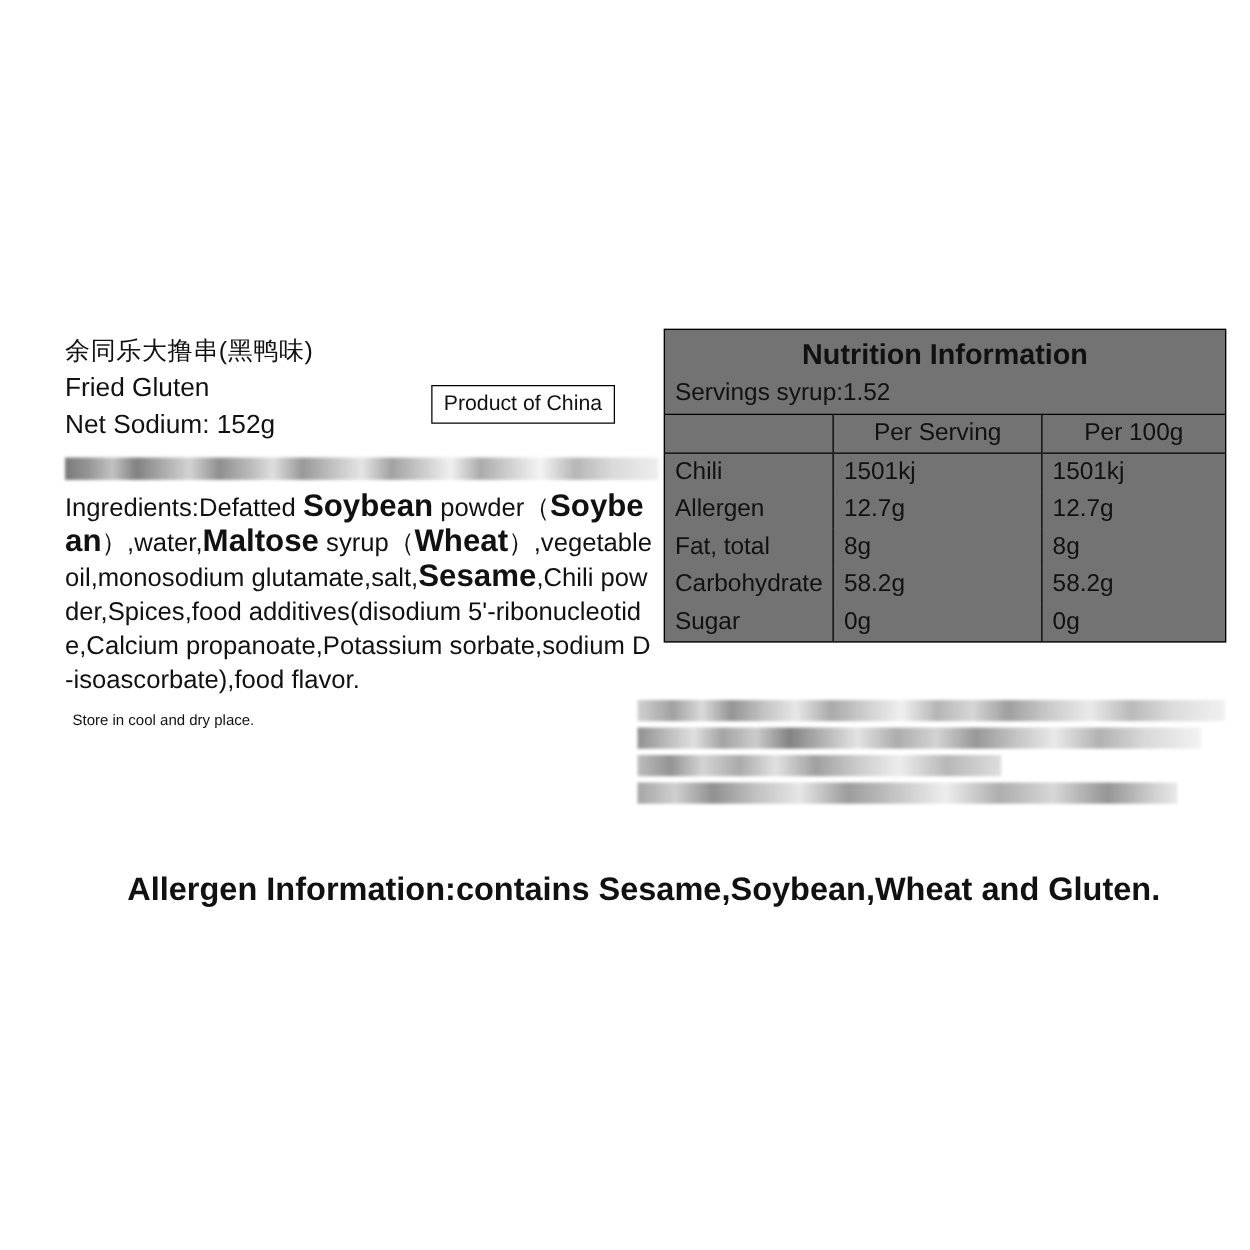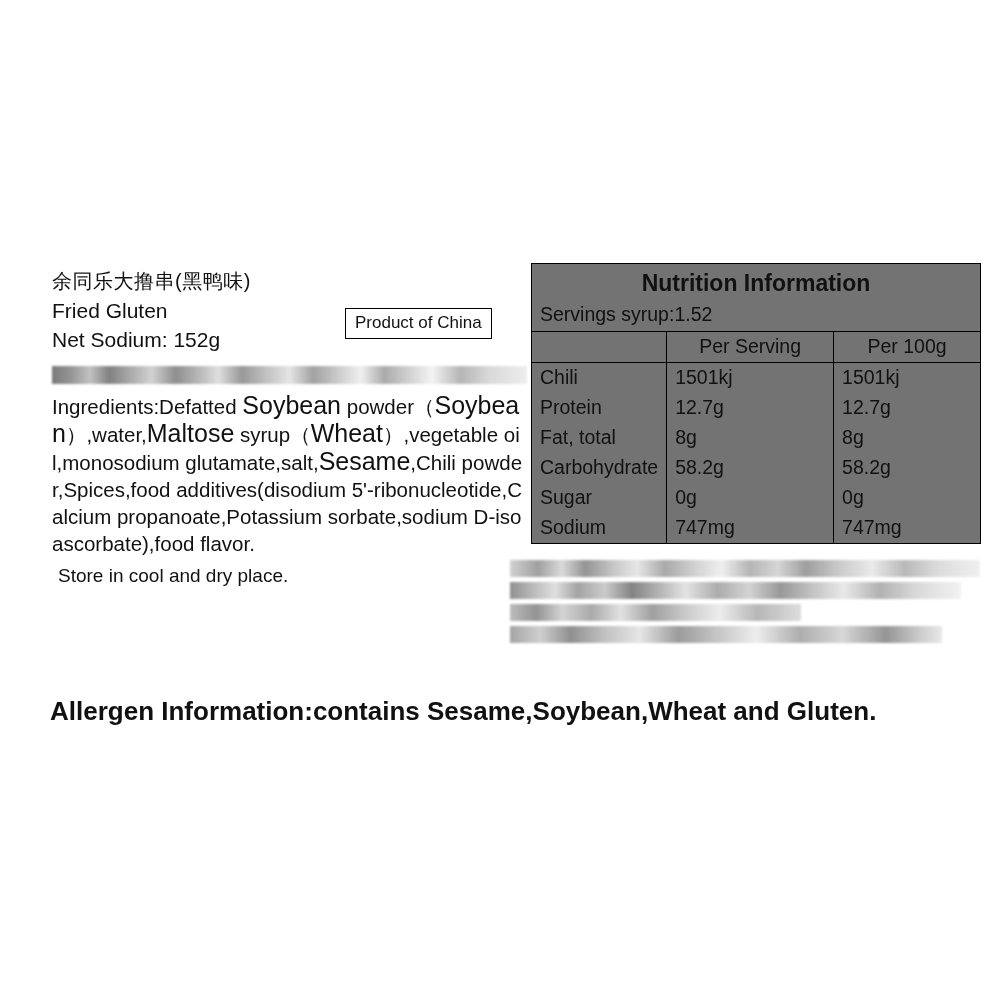--- a/index.html
+++ b/index.html
@@ -63,39 +63,40 @@
     opacity: 0.92;
   }
 
   .ingredients {
     font-size: 20.5px;
     line-height: 27px;
     margin-top: 4px;
     word-break: break-all;
   }
   .allergen-inline {
-    font-weight: normal;
+    font-weight: bold;
     font-size: 25px;
     line-height: 27px;
   }
   .store-line {
-    font-size: 19px;
+    font-size: 12px;
     line-height: 30px;
     margin-top: 4px;
     padding-left: 6px;
   }
 
   .allergen-block {
     position: absolute;
     left: 38px;
     top: 694px;
     width: 930px;
     font-size: 26px;
     font-weight: bold;
     line-height: 34px;
+    text-align: center;
   }
 
   
   .poc-box {
     position: absolute;
     left: 333px;
     top: 308px;
     border: 1.5px solid #000;
     padding: 4px 9px 5px 9px;
     font-size: 17px;
@@ -234,43 +235,38 @@
         <th class="c1"></th>
         <th class="c2 col-head">Per Serving</th>
         <th class="c3 col-head">Per 100g</th>
       </tr>
       <tr>
         <td>Chili</td>
         <td class="c2">1501kj</td>
         <td class="c3">1501kj</td>
       </tr>
       <tr>
-        <td>Protein</td>
+        <td>Allergen</td>
         <td class="c2">12.7g</td>
         <td class="c3">12.7g</td>
       </tr>
       <tr>
         <td>Fat, total</td>
         <td class="c2">8g</td>
         <td class="c3">8g</td>
       </tr>
       <tr>
         <td>Carbohydrate</td>
         <td class="c2">58.2g</td>
         <td class="c3">58.2g</td>
       </tr>
       <tr>
         <td>Sugar</td>
         <td class="c2">0g</td>
         <td class="c3">0g</td>
-      </tr>
-      <tr>
-        <td>Sodium</td>
-        <td class="c2">747mg</td>
-        <td class="c3">747mg</td>
       </tr>
     </tbody>
       </table>
   </div>
 
   <div class="redact-block">
     <div class="redact-line rl1"></div>
     <div class="redact-line rl2"></div>
     <div class="redact-line rl3"></div>
     <div class="redact-line rl4"></div>

